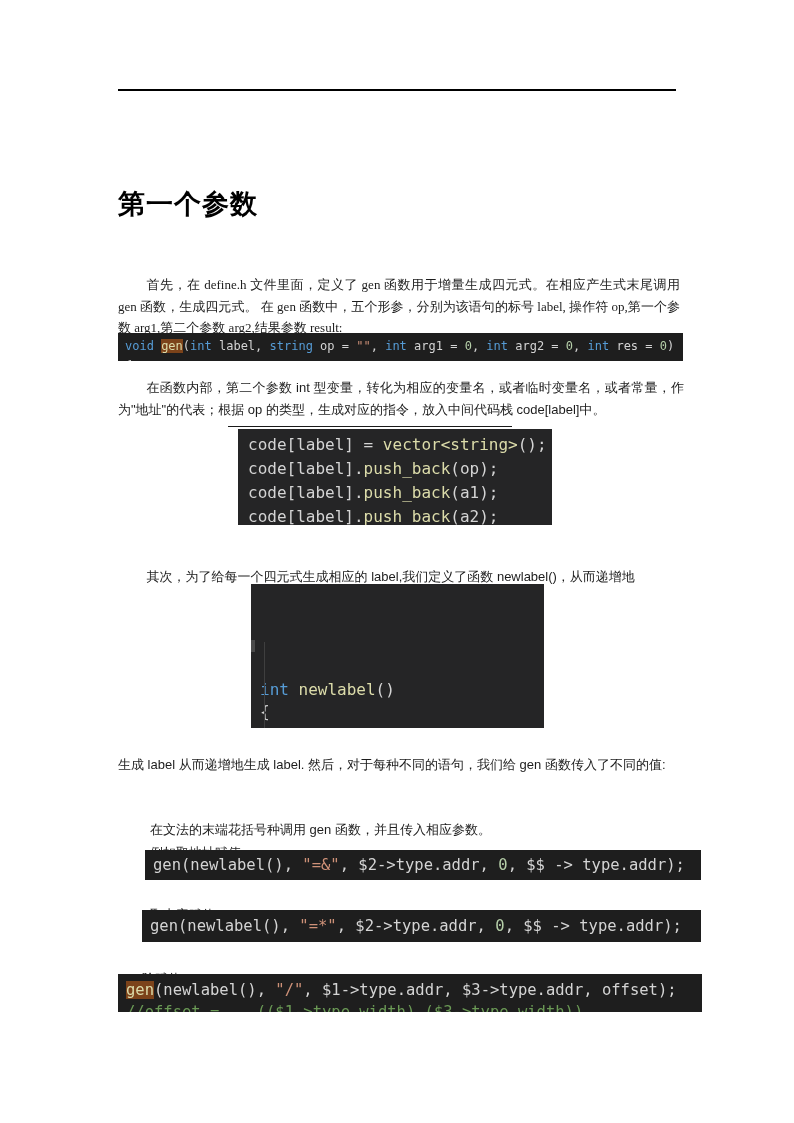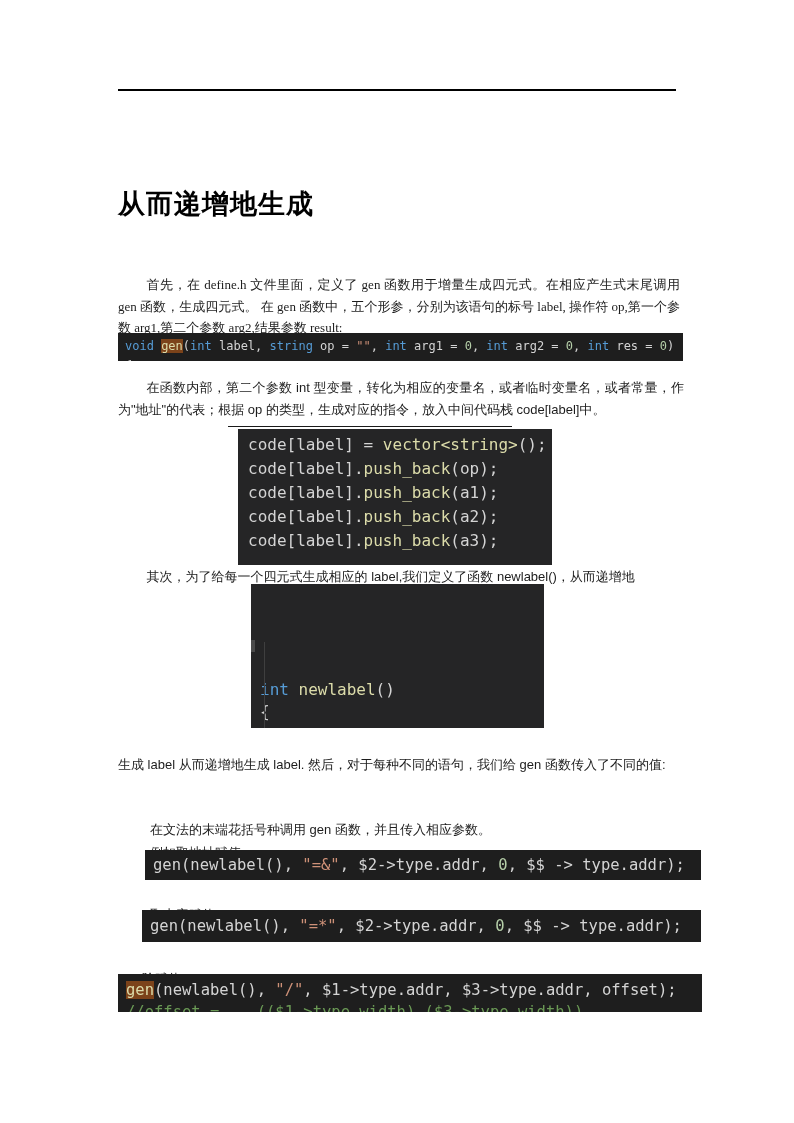--- a/index.html
+++ b/index.html
@@ -20,38 +20,38 @@
   .list-num{display:inline-block;width:32px;}
   .list-body{left:150px;top:806px;width:540px;}
   .lbl-addr{left:150px;top:829px;}
   .lbl-content{left:150px;top:891px;}
   .lbl-div{left:142px;top:955px;}
   .code{background:#1e1e1e;font-family:"DejaVu Sans Mono",monospace;white-space:pre;
         overflow:hidden;box-sizing:border-box;}
   .code-line{display:block;}
   .cb1{left:118px;top:333px;width:565px;height:28px;font-size:12px;line-height:20px;padding:3px 0 0 7px;}
   .topline{left:228px;top:426px;width:284px;height:1px;background:#1a1a1a;}
-  .cb2{left:238px;top:429px;width:314px;height:136px;font-size:16px;line-height:24px;
+  .cb2{left:238px;top:429px;width:314px;height:96px;font-size:16px;line-height:24px;
        padding:4px 0 0 10px;background:#252526;}
   .cb3{left:251px;top:584px;width:293px;height:144px;font-size:16px;line-height:22.3px;
        padding:6px 0 0 9px;background:#252526;}
   .cb4{left:145px;top:850px;width:556px;height:30px;font-size:15.5px;line-height:22px;padding:4px 0 0 8px;}
   .cb5{left:142px;top:910px;width:559px;height:32px;font-size:15.5px;line-height:22px;padding:5px 0 0 8px;}
   .cb6{left:118px;top:974px;width:584px;height:38px;font-size:15.5px;line-height:22px;padding:5px 0 0 8px;}
   .indent-guide{position:absolute;left:13px;top:58px;width:1px;height:86px;background:#3f3f3f;}
   .fold-marker{position:absolute;left:0px;top:56px;width:4px;height:12px;background:#4a4a4a;}
 </style>
 </head>
 <body>
 
 <div class="page">
 
   <div class="abs hrule"></div>
 
-  <h1 class="abs title">从而递增地生成</h1>
+  <h1 class="abs title">第一个参数</h1>
 
   <p class="abs body-text indent p2">首先，在 define.h 文件里面，定义了 gen 函数用于增量生成四元式。在相应产生式末尾调用 gen 函数，生成四元式。 在 gen 函数中，五个形参，分别为该语句的标号 label, 操作符 op,第一个参数 arg1,第二个参数 arg2,结果参数  result:</p>
 
   <div class="abs code cb1"><div class="code-line"><span style="color: rgb(86, 156, 214);">void </span><span style="color: rgb(220, 220, 170); background: rgb(124, 67, 26);">gen</span><span style="color: rgb(212, 212, 212);">(</span><span style="color: rgb(86, 156, 214);">int</span><span style="color: rgb(212, 212, 212);"> label, </span><span style="color: rgb(86, 156, 214);">string</span><span style="color: rgb(212, 212, 212);"> op = </span><span style="color: rgb(206, 145, 120);">""</span><span style="color: rgb(212, 212, 212);">, </span><span style="color: rgb(86, 156, 214);">int</span><span style="color: rgb(212, 212, 212);"> arg1 = </span><span style="color: rgb(181, 206, 168);">0</span><span style="color: rgb(212, 212, 212);">, </span><span style="color: rgb(86, 156, 214);">int</span><span style="color: rgb(212, 212, 212);"> arg2 = </span><span style="color: rgb(181, 206, 168);">0</span><span style="color: rgb(212, 212, 212);">, </span><span style="color: rgb(86, 156, 214);">int</span><span style="color: rgb(212, 212, 212);"> res = </span><span style="color: rgb(181, 206, 168);">0</span><span style="color: rgb(212, 212, 212);">)</span></div><div class="code-line"><span style="color: rgb(212, 212, 212);">{</span></div></div>
 
   <p class="abs body-text indent p3">在函数内部，第二个参数 int 型变量，转化为相应的变量名，或者临时变量名，或者常量，作为"地址"的代表；根据 op 的类型，生成对应的指令，放入中间代码栈 code[label]中。</p>
 
   <div class="abs topline"></div>
   <div class="abs code cb2"><div class="code-line"><span style="color: rgb(212, 212, 212);">code[label] = </span><span style="color: rgb(220, 220, 170);">vector&lt;string&gt;</span><span style="color: rgb(212, 212, 212);">();</span></div><div class="code-line"><span style="color: rgb(212, 212, 212);">code[label].</span><span style="color: rgb(220, 220, 170);">push_back</span><span style="color: rgb(212, 212, 212);">(op);</span></div><div class="code-line"><span style="color: rgb(212, 212, 212);">code[label].</span><span style="color: rgb(220, 220, 170);">push_back</span><span style="color: rgb(212, 212, 212);">(a1);</span></div><div class="code-line"><span style="color: rgb(212, 212, 212);">code[label].</span><span style="color: rgb(220, 220, 170);">push_back</span><span style="color: rgb(212, 212, 212);">(a2);</span></div><div class="code-line"><span style="color: rgb(212, 212, 212);">code[label].</span><span style="color: rgb(220, 220, 170);">push_back</span><span style="color: rgb(212, 212, 212);">(a3);</span></div></div>
 

